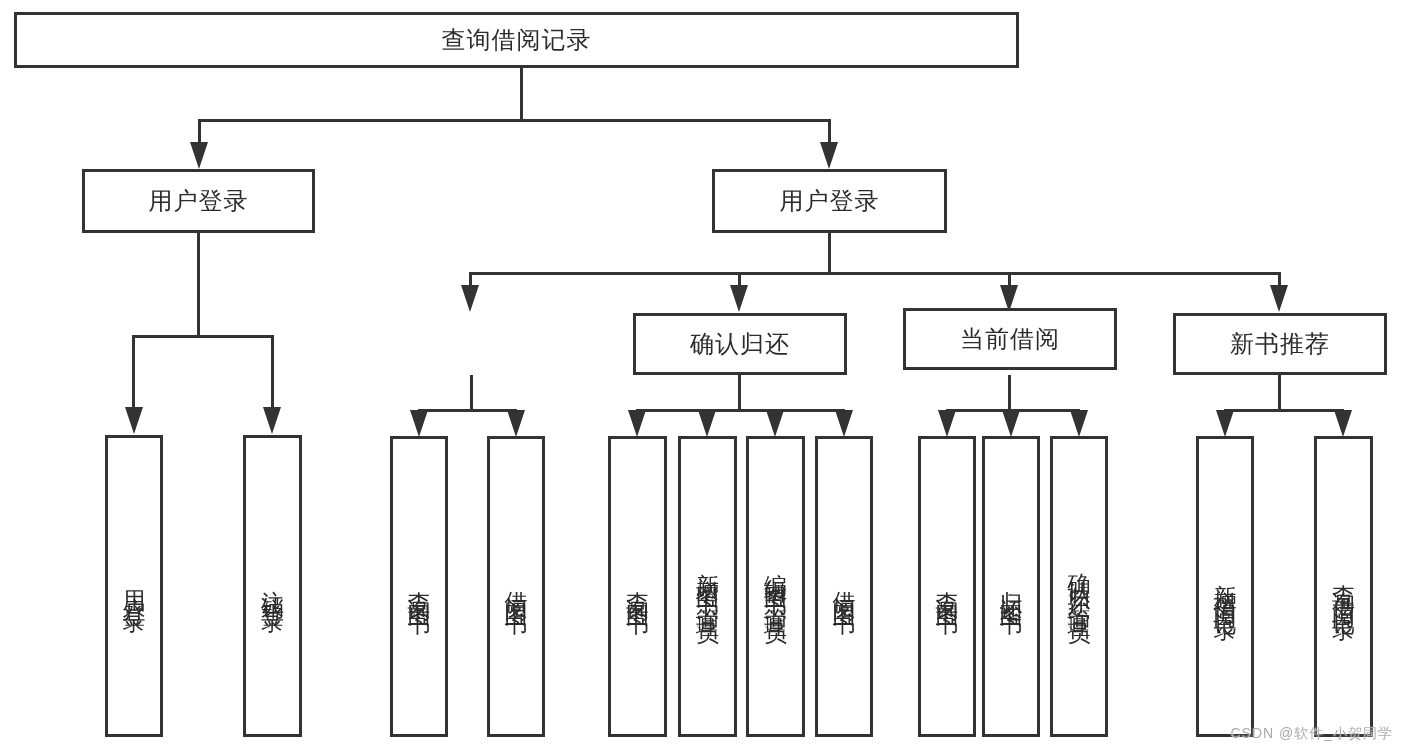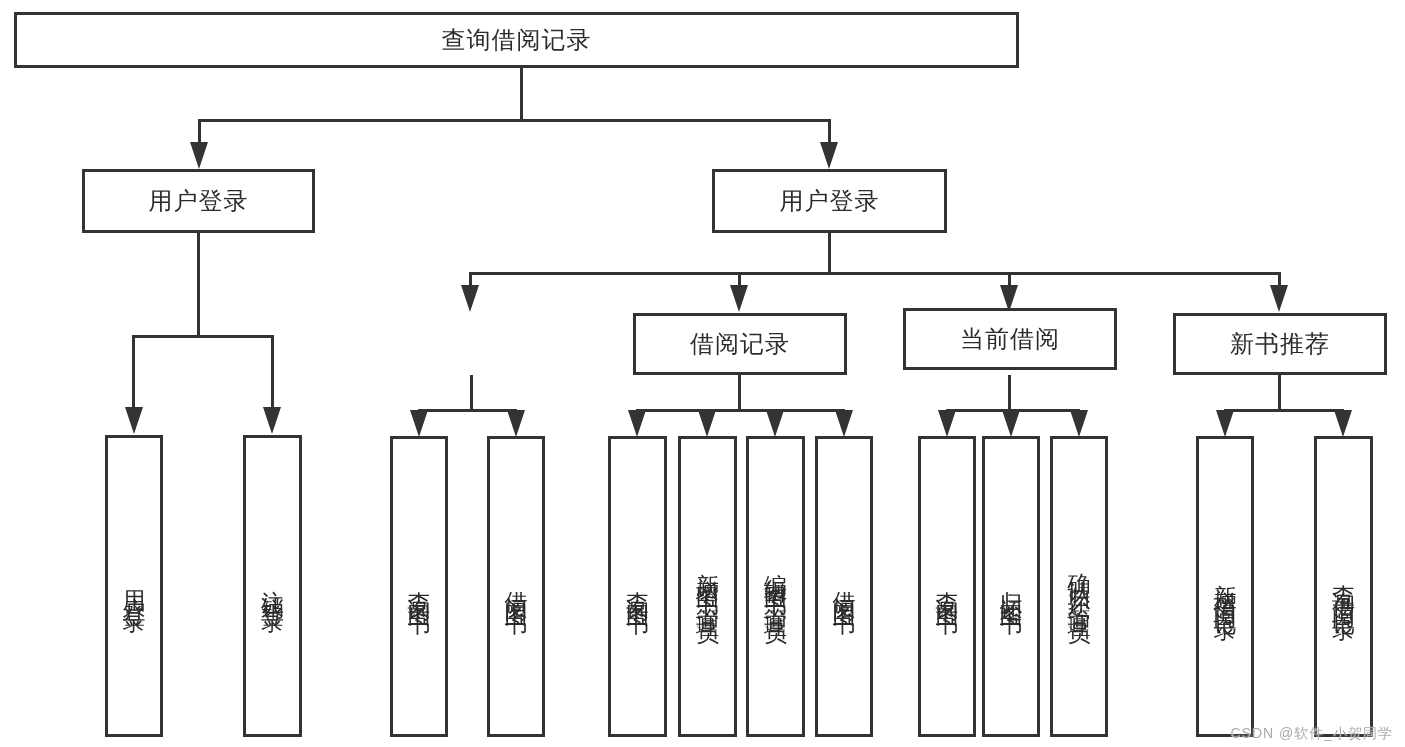--- a/index.html
+++ b/index.html
@@ -73,21 +73,21 @@
   <div class="vl" style="left:469px;top:273px;height:14px;"></div>
   <div class="arrow" style="left:461px;top:285px;"></div>
   <div class="vl" style="left:738px;top:273px;height:14px;"></div>
   <div class="arrow" style="left:730px;top:285px;"></div>
   <div class="vl" style="left:1008px;top:273px;height:14px;"></div>
   <div class="arrow" style="left:1000px;top:285px;"></div>
   <div class="vl" style="left:1278px;top:273px;height:14px;"></div>
   <div class="arrow" style="left:1270px;top:285px;"></div>
 
   <div class="box lvl" style="left:633px;top:313px;width:214px;height:62px;">
-    <span>借阅记录</span>
+    <span>确认归还</span>
   </div>
   <div class="box lvl" style="left:903px;top:308px;width:214px;height:62px;">
     <span>当前借阅</span>
   </div>
   <div class="box lvl" style="left:1173px;top:313px;width:214px;height:62px;">
     <span>新书推荐</span>
   </div>
 
   <div class="vl" style="left:470px;top:375px;height:36px;"></div>
   <div class="hl" style="left:418px;top:409px;width:99px;"></div>

